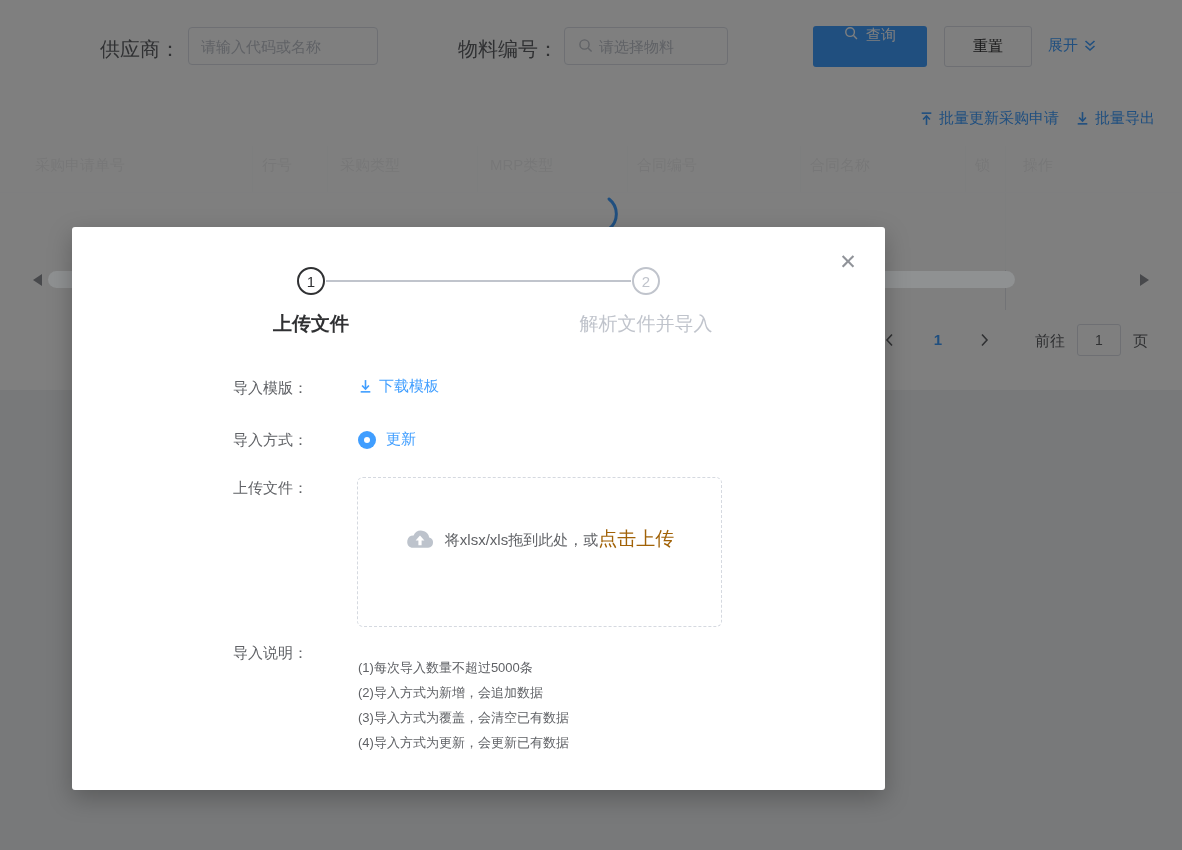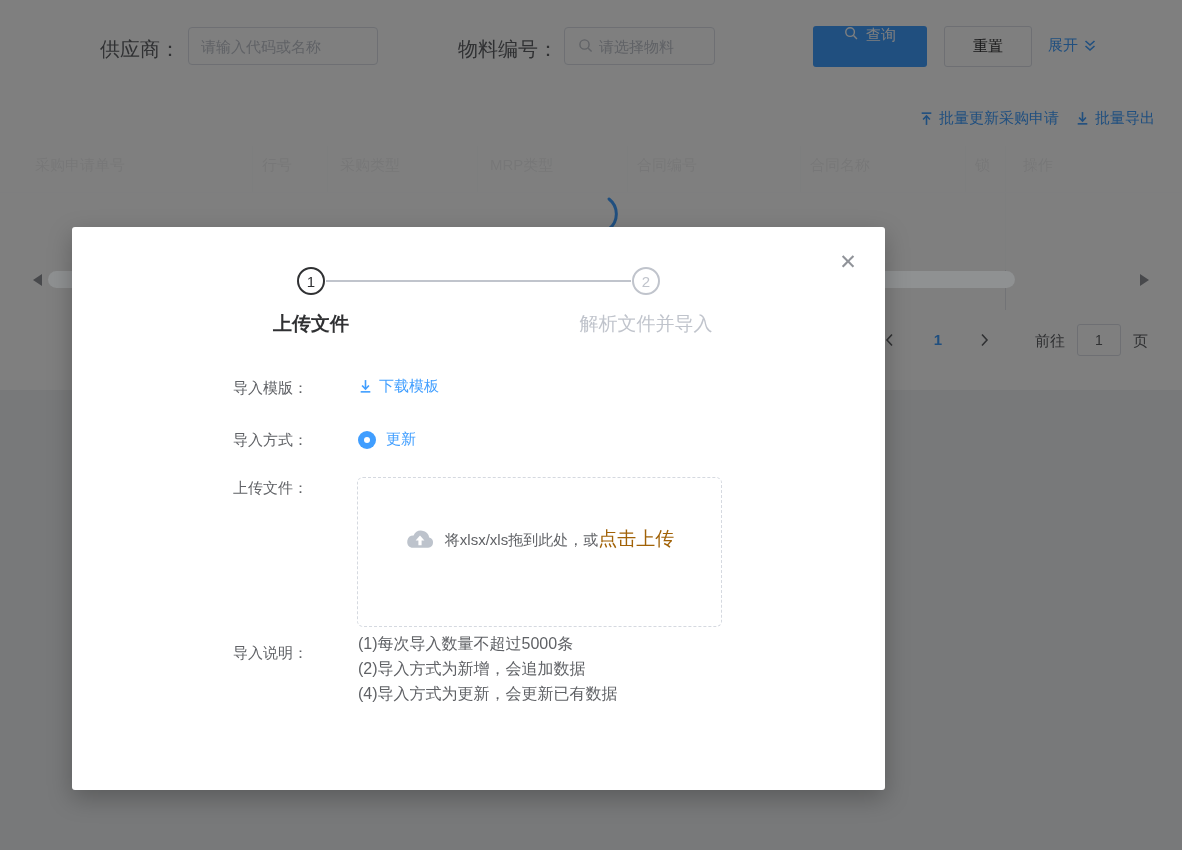--- a/index.html
+++ b/index.html
@@ -60,32 +60,32 @@
   .radio-row { position:absolute; left:286px; top:203px; display:flex; align-items:center; gap:10px; cursor:pointer; }
   .radio-dot { width:18px; height:18px; border-radius:50%; background:#409EFF; position:relative; }
   .radio-dot::after { content:""; position:absolute; left:6px; top:6px; width:6px; height:6px;
     border-radius:50%; background:#fff; }
   .radio-text { color:#409EFF; font-size:15px; }
   .upload-box { position:absolute; left:285px; top:250px; width:365px; height:150px;
     border:1px dashed #d5d9e0; border-radius:6px; cursor:pointer; }
   .upload-inner { display:flex; align-items:center; justify-content:center; gap:10px; margin-top:48px; }
   .upload-text { font-size:15px; color:#606266; }
   .upload-link { font-size:19px; color:#a16207; cursor:pointer; }
-  .instr { position:absolute; left:286px; top:404px; font-size:16px; color:#606266; line-height:25px; }
+  .instr { position:absolute; left:286px; top:428px; font-size:13px; color:#606266; line-height:25px; }
 </style>
 </head>
 <body>
 
 <div id="page">
   <div class="card"></div>
 
   <span class="form-label abs" style="left:100px; top:36px;">供应商：</span>
   <input class="txt-input" style="left: 188px; top: 27px; width: 190px;" placeholder="请输入代码或名称">
   <span class="form-label abs" style="left:458px; top:36px;">物料编号：</span>
-  <input class="txt-input" style="left: 564px; top: 27px; width: 151px; padding-left: 34px;" placeholder="请选择物料">
+  <input class="txt-input" style="left: 564px; top: 27px; width: 164px; padding-left: 34px;" placeholder="请选择物料">
   <svg class="abs" style="left:578px; top:38px;" width="16" height="16" viewBox="0 0 16 16">
     <circle cx="6.5" cy="6.5" r="4.6" fill="none" stroke="#c0c4cc" stroke-width="1.4"></circle>
     <line x1="10.2" y1="10.2" x2="13.6" y2="13.6" stroke="#c0c4cc" stroke-width="1.4"></line>
   </svg>
 
   <button class="btn-primary" style="left:813px; top:26px; width:114px; height:41px;">
     <svg width="15" height="15" viewBox="0 0 16 16">
       <circle cx="6.5" cy="6.5" r="4.6" fill="none" stroke="#ffffff" stroke-width="1.5"></circle>
       <line x1="10.2" y1="10.2" x2="13.8" y2="13.8" stroke="#ffffff" stroke-width="1.5"></line>
     </svg>
@@ -200,15 +200,16 @@
       <span>
         <span class="upload-text">将xlsx/xls拖到此处，或</span><span class="upload-link">点击上传</span>
       </span>
     </div>
   </div>
 
   <span class="m-label" style="top:417px;">导入说明：</span>
   <div class="instr">
     <div>(1)每次导入数量不超过5000条</div>
     <div>(2)导入方式为新增，会追加数据</div>
+    <div>(3)导入方式为覆盖，会清空已有数据</div>
     <div>(4)导入方式为更新，会更新已有数据</div>
   </div>
 </div>
 
 </body></html>

